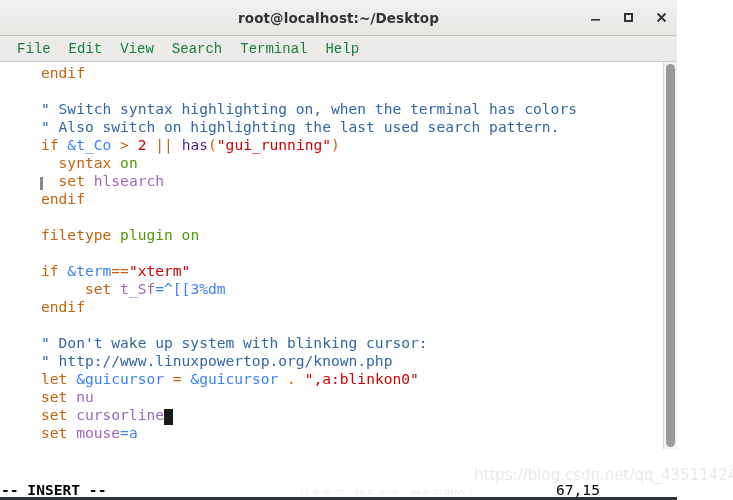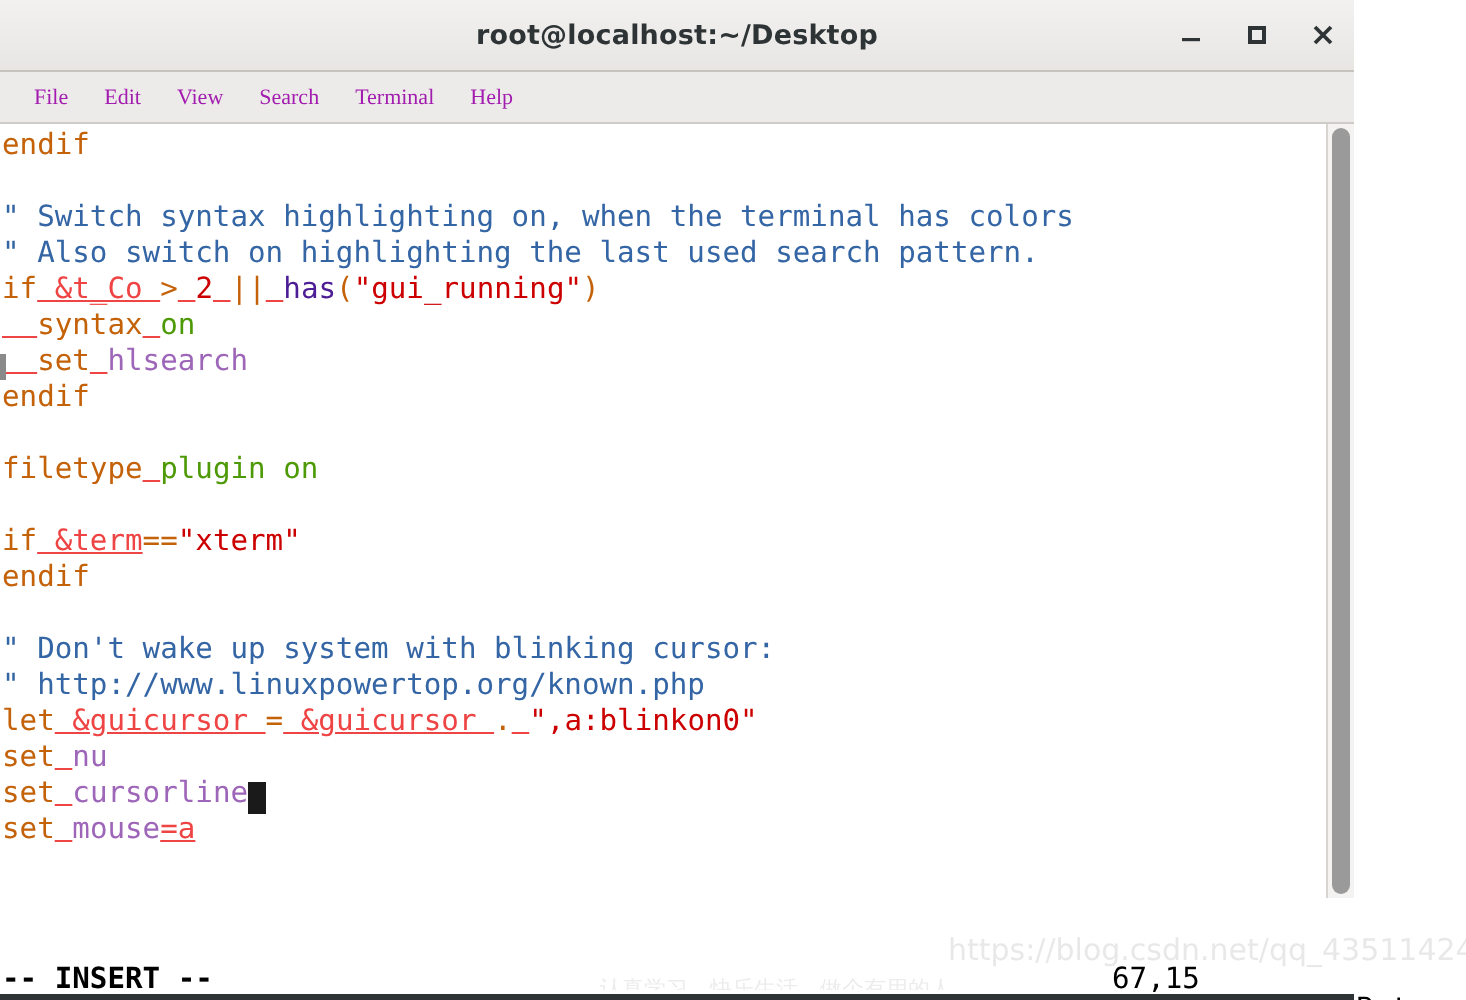--- a/index.html
+++ b/index.html
@@ -42,42 +42,43 @@
 
   
   .menubar {
     height: 26px; flex: 0 0 26px;
     background: #edebe9;
     border-bottom: 1px solid #cfcbc6;
     display: flex; align-items: center;
     padding-left: 8px;
   }
   .menu-item {
-    font-family: Liberation Serif, serif;
-    font-size: 11px;
-    color: #a21caf;
+    font-family: Liberation Mono, monospace;
+    font-size: 14px;
+    color: #15803d;
     padding: 3px 9px;
     white-space: nowrap;
     cursor: default;
   }
 
   
   .term-wrap {
     flex: 1 1 auto;
     position: relative;
     background: #ffffff;
     display: flex;
     overflow: hidden;
   }
   .term {
     flex: 1 1 auto;
     position: relative;
     background: #ffffff;
     padding: 2px 0 0 1px;
     overflow: hidden;
+    margin-left: 40px;
   }
   .scrollbar {
     flex: 0 0 14px;
     background: #f4f3f2;
     border-left: 1px solid #d8d4cf;
     position: relative;
   }
   .scroll-thumb {
     position: absolute;
     left: 2px; right: 2px;
@@ -97,21 +98,21 @@
   .line.blank { color: transparent; }
 
   
   .c-comment { color: #3465a4; }
   .c-stmt    { color: #c4620a; }
   .c-option  { color: #9e66b8; text-align: right; }
   .c-str     { color: #cc0000; }
   .c-num     { color: #cc0000; }
   .c-func    { color: #4c1d95; }
   .c-const   { color: #4e9a06; }
-  .c-plain   { color: #ef4444; text-decoration: underline; }
+  .c-plain   { color: #3b82f6; }
 
   .cursor-blk {
     background: #1a1a1a;
     color: #1a1a1a;
     display: inline-block;
     width: 8.8px; height: 16px;
     vertical-align: -3px;
   }
 
   
@@ -228,20 +229,21 @@
         <div class="line"><span class="c-comment">" Switch syntax highlighting on, when the terminal has colors</span></div>
         <div class="line"><span class="c-comment">" Also switch on highlighting the last used search pattern.</span></div>
         <div class="line"><span class="c-stmt">if</span><span class="c-plain"> &amp;t_Co </span><span class="c-stmt">&gt;</span><span class="c-plain"> </span><span class="c-num">2</span><span class="c-plain"> </span><span class="c-stmt">||</span><span class="c-plain"> </span><span class="c-func">has</span><span class="c-stmt">(</span><span class="c-str">"gui_running"</span><span class="c-stmt">)</span></div>
         <div class="line"><span class="c-plain">  </span><span class="c-stmt">syntax</span><span class="c-plain"> </span><span class="c-const">on</span></div>
         <div class="line"><span class="c-plain">  </span><span class="c-stmt">set</span><span class="c-plain"> </span><span class="c-option">hlsearch</span></div>
         <div class="line"><span class="c-stmt">endif</span></div>
         <div class="line blank"> </div>
         <div class="line"><span class="c-stmt">filetype</span><span class="c-plain"> </span><span class="c-const">plugin on</span></div>
         <div class="line blank"> </div>
         <div class="line"><span class="c-stmt">if</span><span class="c-plain"> &amp;term</span><span class="c-stmt">==</span><span class="c-str">"xterm"</span></div>
+        <div class="line"><span class="c-plain">     </span><span class="c-stmt">set</span><span class="c-plain"> </span><span class="c-option">t_Sf</span><span class="c-plain">=^[[3%dm</span></div>
         <div class="line"><span class="c-stmt">endif</span></div>
         <div class="line blank"> </div>
         <div class="line"><span class="c-comment">" Don't wake up system with blinking cursor:</span></div>
         <div class="line"><span class="c-comment">" http://www.linuxpowertop.org/known.php</span></div>
         <div class="line"><span class="c-stmt">let</span><span class="c-plain"> &amp;guicursor </span><span class="c-stmt">=</span><span class="c-plain"> &amp;guicursor </span><span class="c-stmt">.</span><span class="c-plain"> </span><span class="c-str">",a:blinkon0"</span></div>
         <div class="line"><span class="c-stmt">set</span><span class="c-plain"> </span><span class="c-option">nu</span></div>
         <div class="line"><span class="c-stmt">set</span><span class="c-plain"> </span><span class="c-option">cursorline</span><span class="cursor-blk"> </span></div>
         <div class="line"><span class="c-stmt">set</span><span class="c-plain"> </span><span class="c-option">mouse</span><span class="c-plain">=a</span></div>
       </div>
     <div class="scrollbar">

